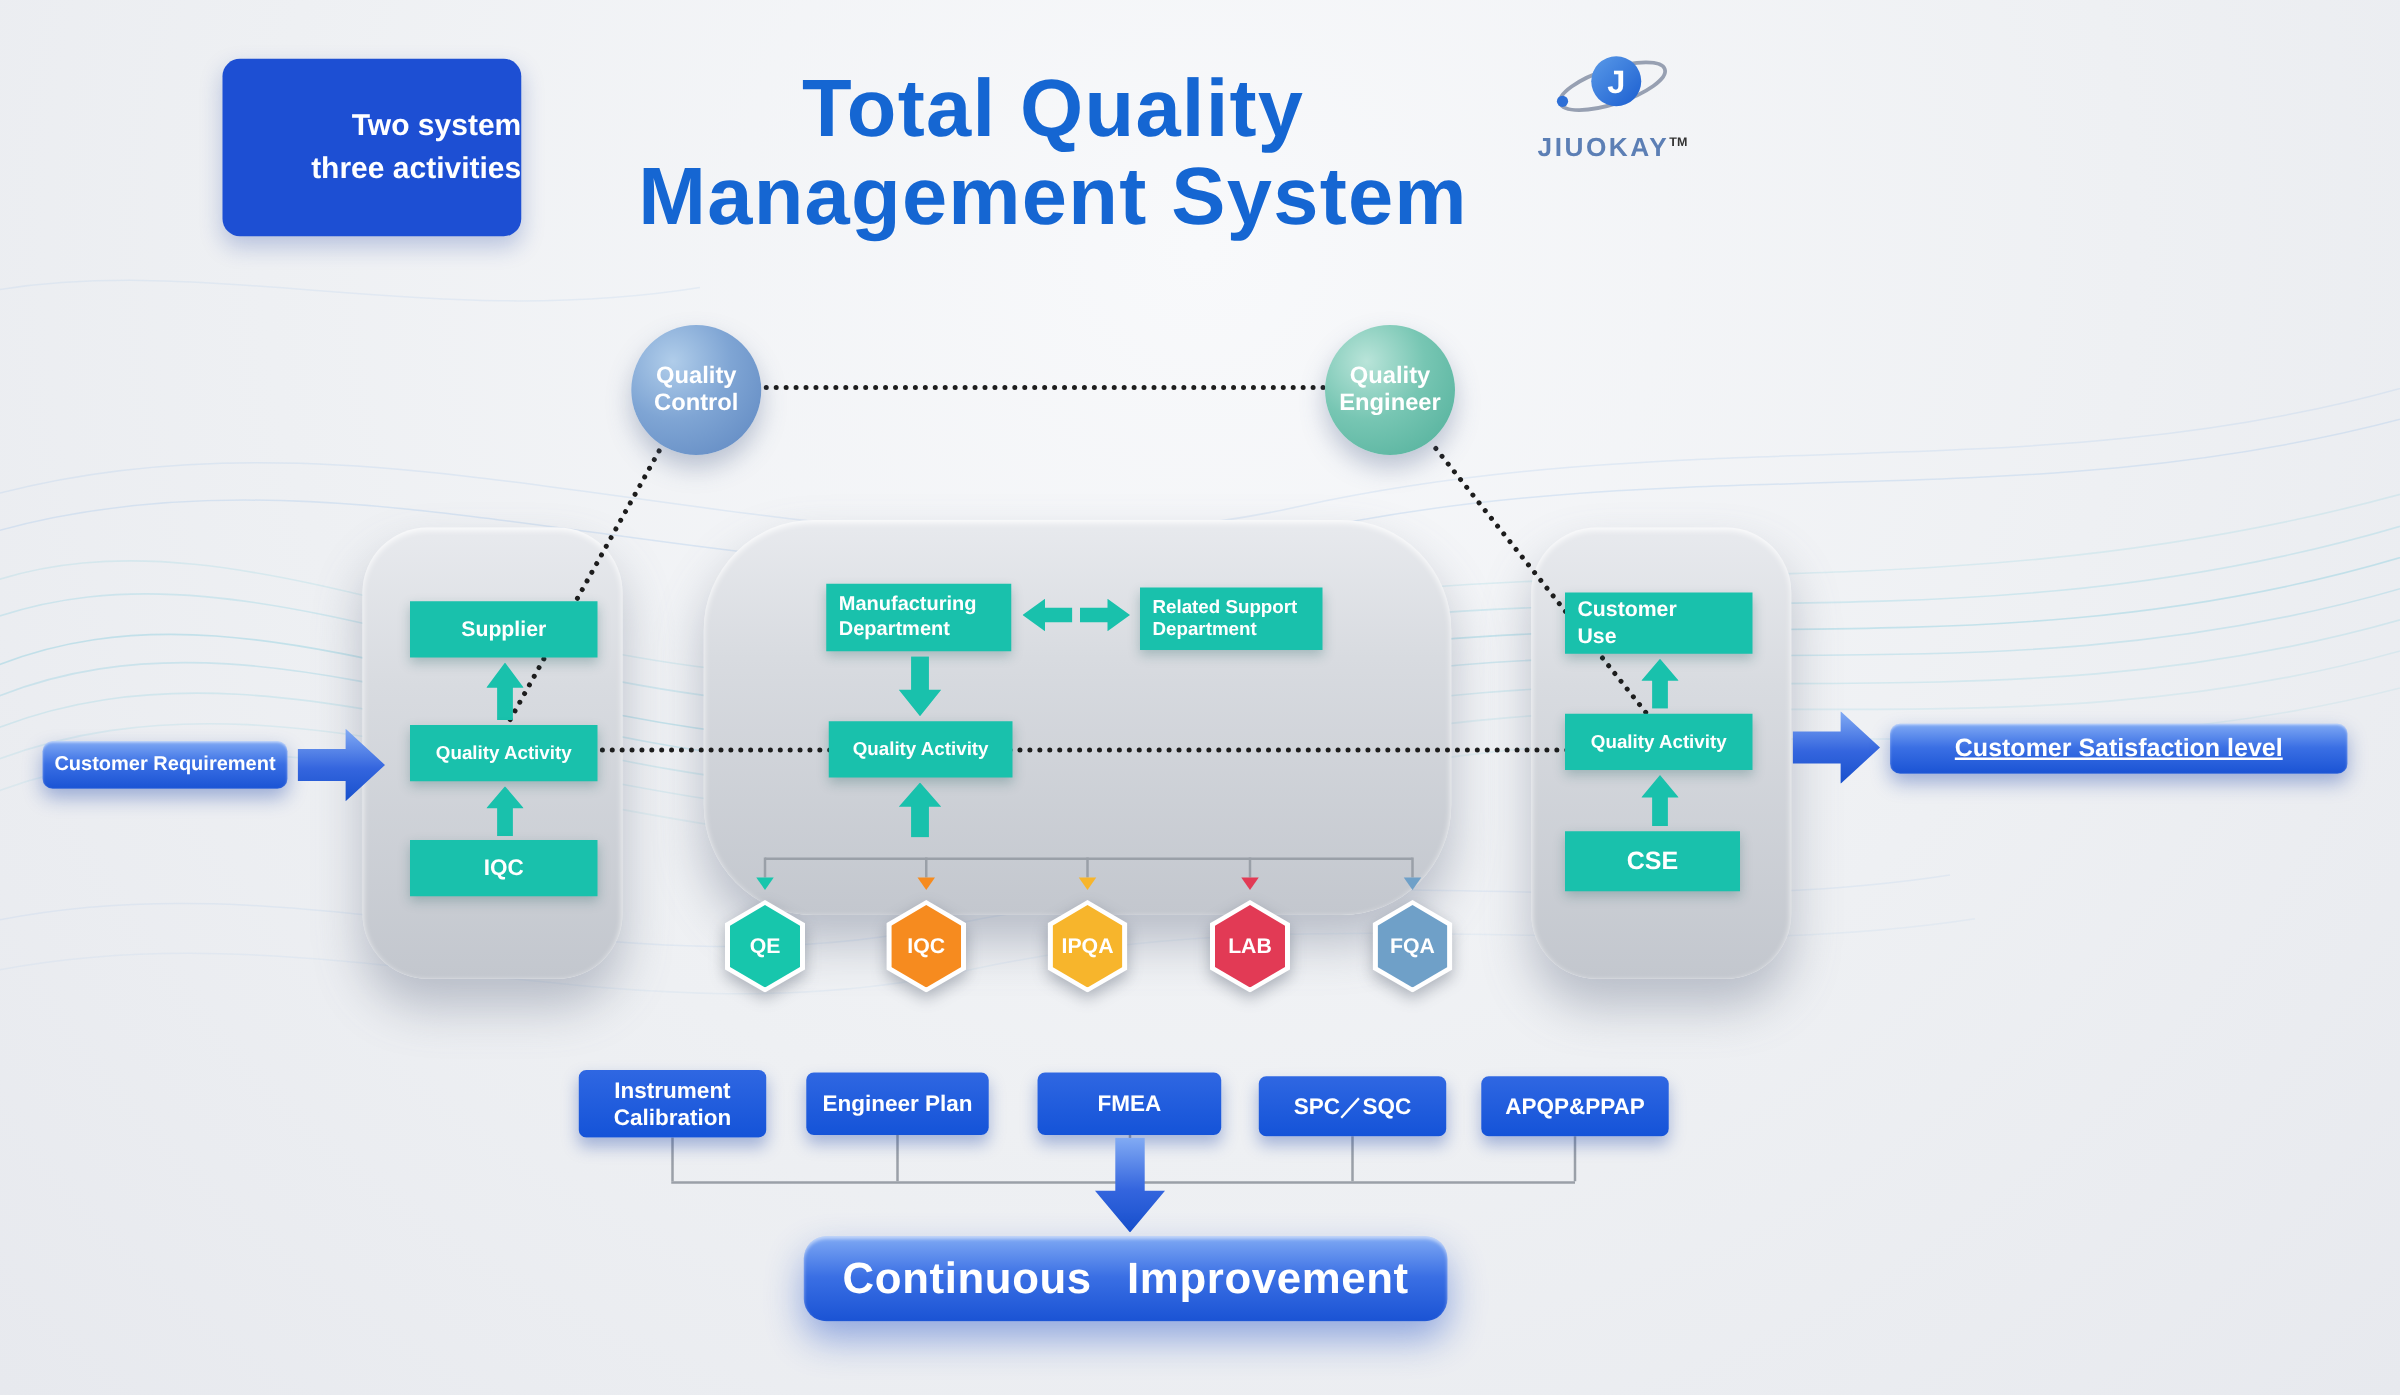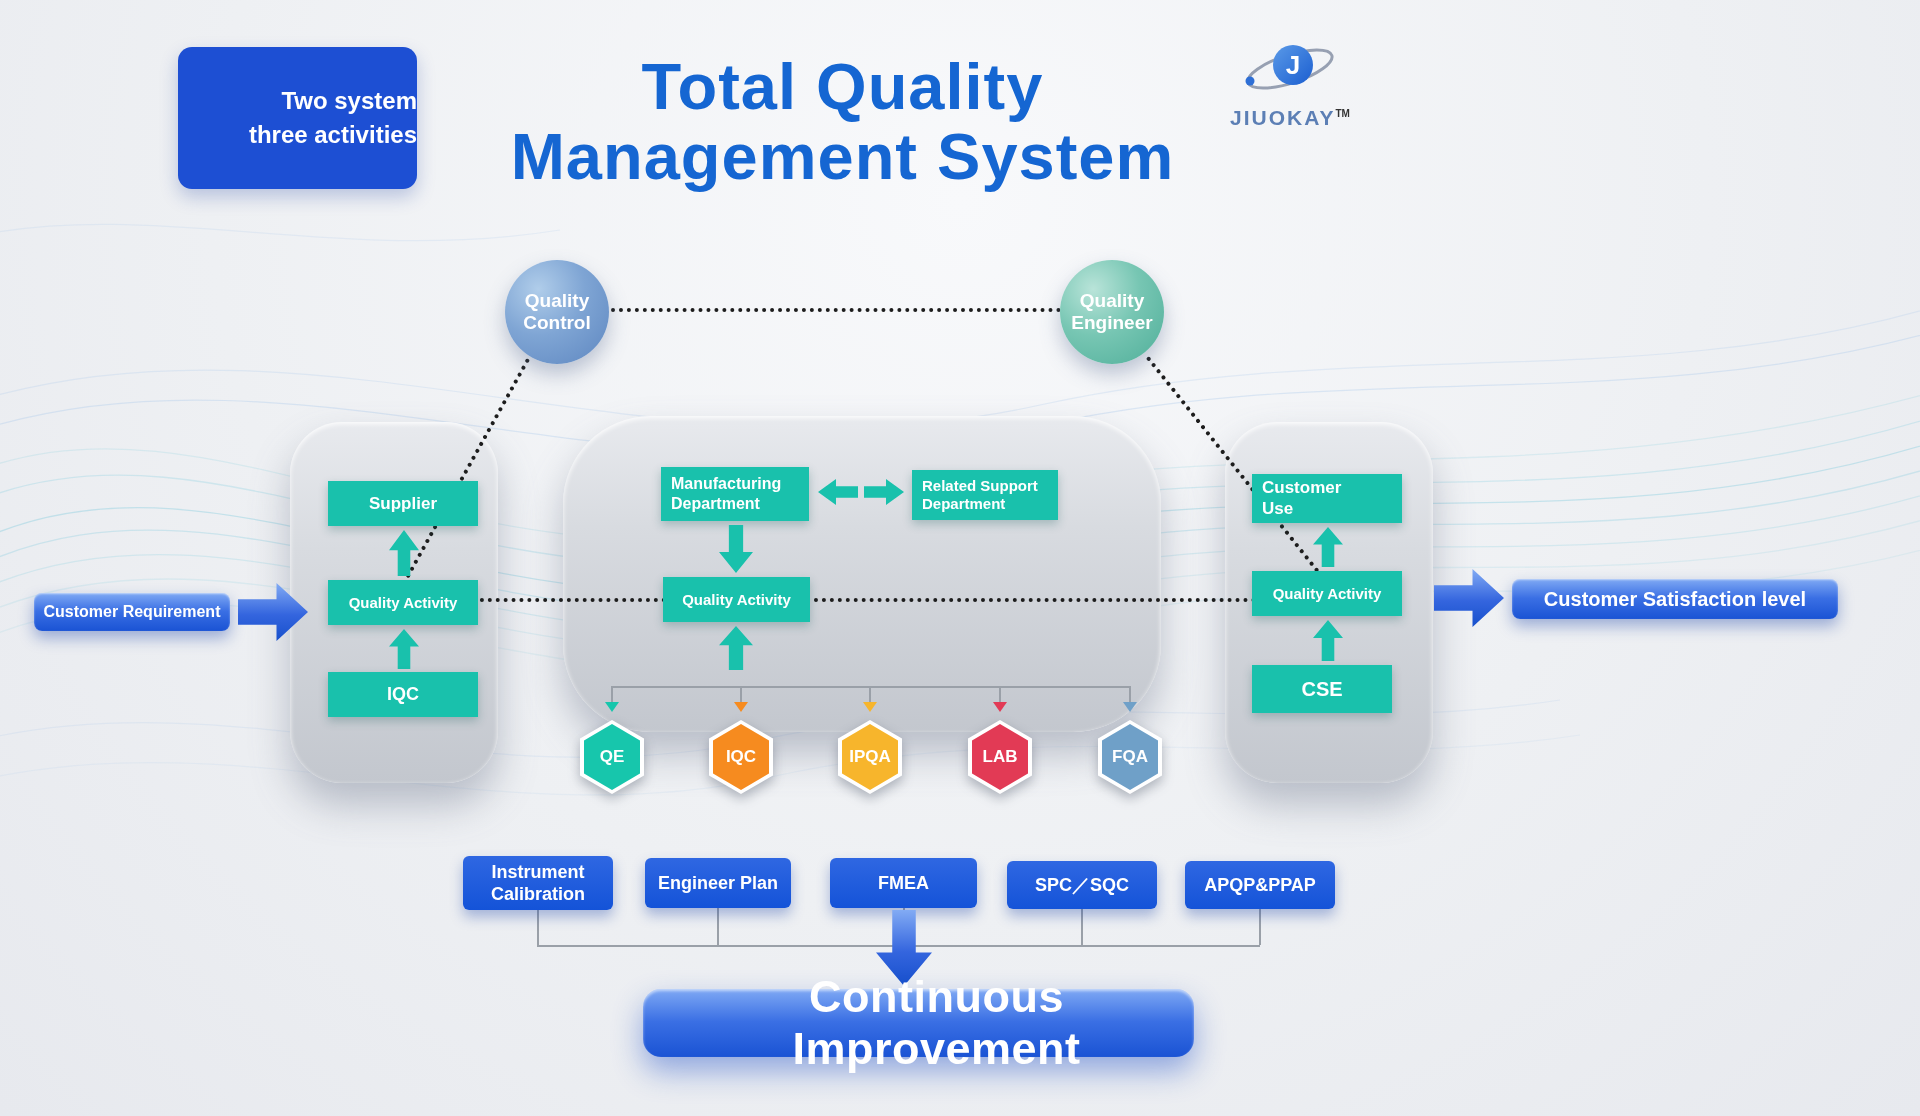--- a/index.html
+++ b/index.html
@@ -47,22 +47,22 @@
   .arrow.down{clip-path:polygon(29% 0%,71% 0%,71% 56%,100% 56%,50% 100%,0% 56%,29% 56%);}
   .arrow.right{clip-path:polygon(0% 28%,55% 28%,55% 0%,100% 50%,55% 100%,55% 72%,0% 72%);}
   .arrow.left{clip-path:polygon(100% 28%,45% 28%,45% 0%,0% 50%,45% 100%,45% 72%,100% 72%);}
   .arrow.teal{background:#19c1ac;}
   .arrow.blue{background:linear-gradient(180deg,#82abf4 0%,#3465de 55%,#1750cc 100%);}
 
   
   .bluepill{position:absolute;background:linear-gradient(180deg,#7fa9f4 0%,#3a6fe4 48%,#1a53d4 100%);
     color:#fff;font-weight:bold;border-radius:8px;display:flex;align-items:center;justify-content:center;
     box-shadow:0 7px 15px rgba(30,70,170,.4), inset 0 1px 2px rgba(255,255,255,.55);z-index:3;text-align:center;}
-  .ci{border-radius:18px;font-size:45px;letter-spacing:.5px;word-spacing:18px;
-    box-shadow:0 14px 30px rgba(30,80,200,.45), inset 0 2px 3px rgba(255,255,255,.55);padding-left:36px;}
+  .ci{border-radius:18px;font-size:35px;letter-spacing:.5px;word-spacing:18px;
+    box-shadow:0 14px 30px rgba(30,80,200,.45), inset 0 2px 3px rgba(255,255,255,.55);}
 
   
   .hex-col{position:absolute;width:64px;height:112px;z-index:3;}
   .hex-vline{position:absolute;left:31px;top:0;width:1.5px;height:16px;background:#9aa0a8;}
   .hex-head{position:absolute;left:25px;top:16px;width:0;height:0;
     border-left:7px solid transparent;border-right:7px solid transparent;border-top:10px solid var(--hex);}
   .hex-wrap{position:absolute;left:0;top:34px;width:64px;height:74px;filter:drop-shadow(0 5px 6px rgba(50,60,80,.35));}
   .hex{position:absolute;clip-path:polygon(50% 0%,100% 25%,100% 75%,50% 100%,0% 75%,0% 25%);}
   .hex.outer{inset:0;background:#fff;}
   .hex.inner{inset:4px;background:var(--hex);}
@@ -193,21 +193,21 @@
   <div class="tbox" style="left:1252px;top:665px;width:140px;height:48px;font-size:20px;">
     <span>CSE</span>
   </div>
 
   <div class="bluepill" style="left:34px;top:593px;width:196px;height:38px;font-size:16px;">
     <span>Customer Requirement</span>
   </div>
   <div class="arrow right blue" style="left:238px;top:583px;width:70px;height:58px;"></div>
 
   <div class="arrow right blue" style="left:1434px;top:569px;width:70px;height:58px;"></div>
-  <div class="bluepill" style="left:1512px;top:579px;width:326px;height:40px;font-size:20px;">
+  <div class="bluepill" style="left:1512px;top:579px;width:366px;height:40px;font-size:20px;text-decoration:underline;">
     <span>Customer Satisfaction level</span>
   </div>
 
   <div class="cline" style="left:612px;top:686px;width:518px;height:1.5px;"></div>
 
   <div class="hex-col" style="left: 580px; top: 686px; --hex: #17c6ac;">
     <div class="hex-vline"></div>
     <div class="hex-head"></div>
     <div class="hex-wrap">
       <div class="hex outer"></div>

